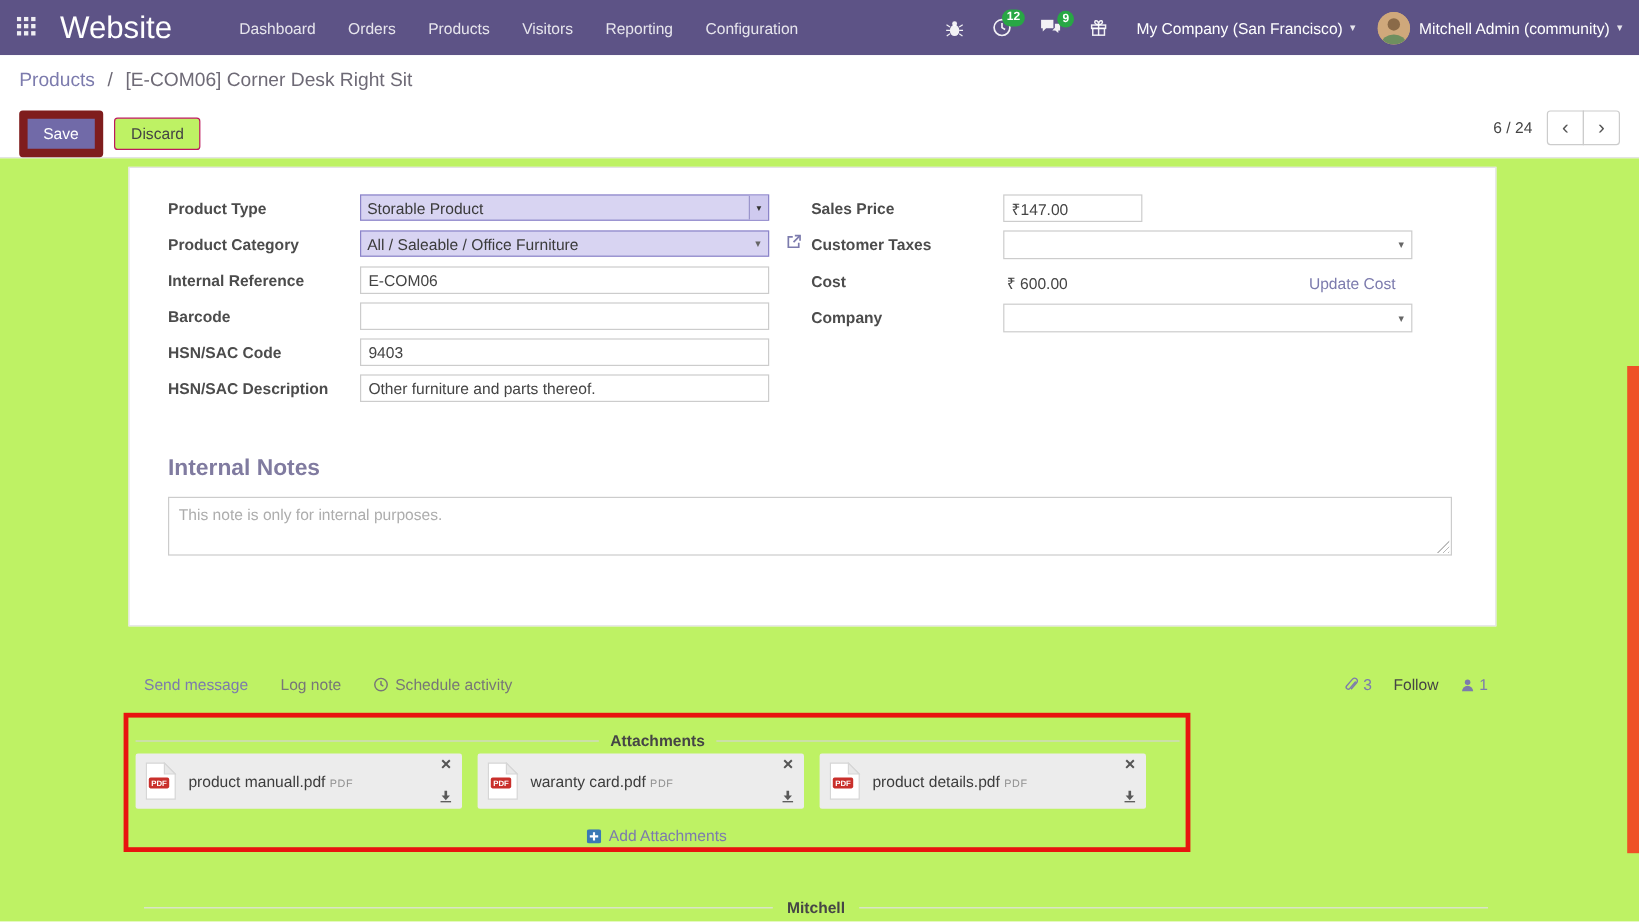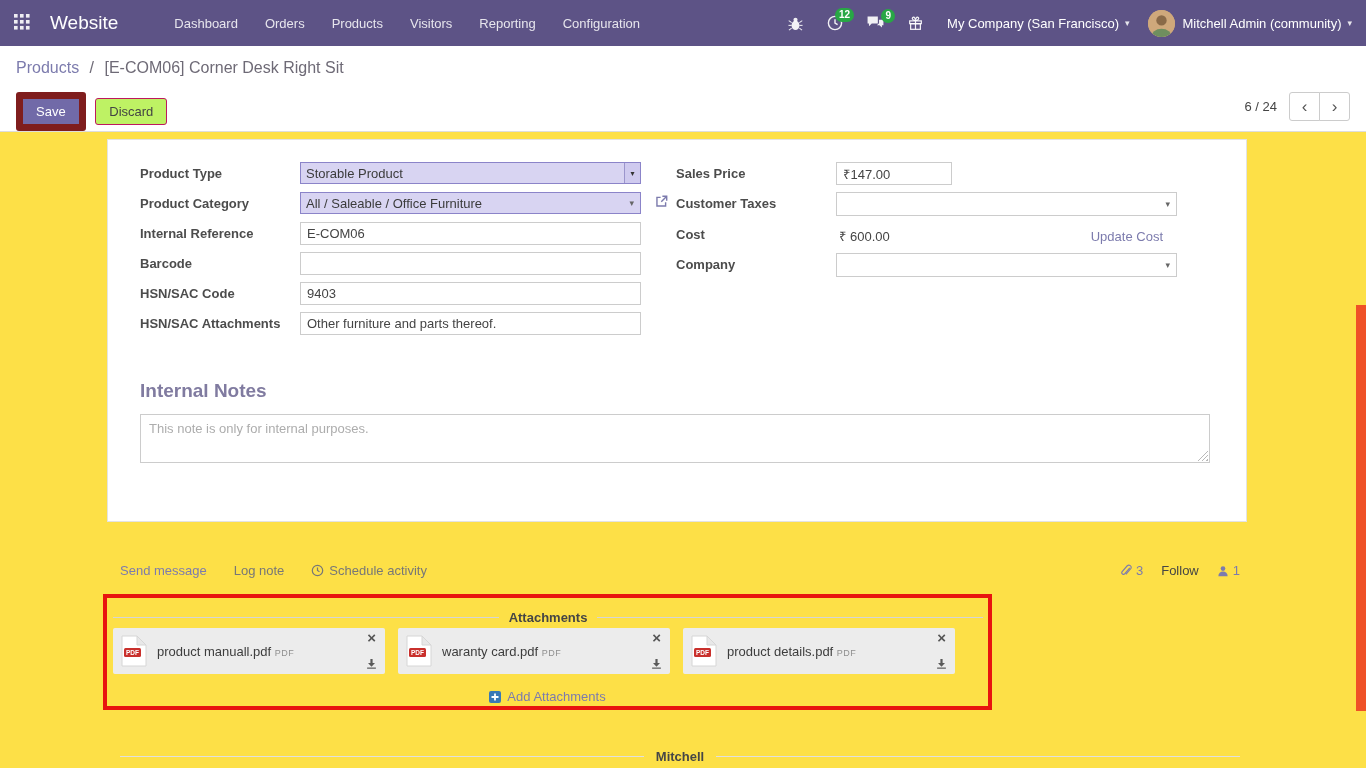--- a/index.html
+++ b/index.html
@@ -4,21 +4,21 @@
 <style>
   * { margin:0; padding:0; box-sizing:border-box; }
   body { background:#fff; }
   .page { position:relative; width:1366px; height:768px; overflow:hidden;
           font-family:"Liberation Sans",sans-serif; font-size:13px; color:#4c4c4c; background:#fff; }
 
   
   .navbar { position:absolute; top:0; left:0; right:0; height:46px; background:#5d5386;
             display:flex; align-items:center; padding:0 14px; color:#fff; }
   .apps-btn { width:18px; height:18px; margin-right:18px; cursor:pointer; color:#fff; opacity:.9; }
-  .brand { font-size:19px; font-weight:500; margin-right:56px; cursor:pointer; }
+  .brand { font-size:26px; font-weight:500; margin-right:56px; cursor:pointer; }
   .nav-menu { display:flex; align-items:center; }
   .nav-menu .nav-item { color:rgba(255,255,255,.85); margin-right:27px; cursor:pointer; white-space:nowrap; }
   .nav-spacer { flex:1; }
   .systray { display:flex; align-items:center; }
   .tray-icon { position:relative; margin-right:24px; cursor:pointer; color:rgba(255,255,255,.92);
                display:flex; align-items:center; }
   .badge { position:absolute; top:-7px; right:-11px; background:#28a745; color:#fff;
            font-size:10px; line-height:12px; padding:1px 4px; border-radius:8px; font-weight:bold; }
   .company-menu, .user-menu { display:flex; align-items:center; cursor:pointer; margin-right:18px; white-space:nowrap; }
   .user-menu { margin-right:0; }
@@ -37,21 +37,21 @@
   .btn-save { background:#716aa8; border:7px solid #7f1d1d; color:#fff; }
   .btn-discard { background:#bef264; border:1px solid #be185d; color:#444; margin-left:6px; }
   .pager { position:absolute; top:46px; right:16px; display:flex; align-items:center; }
   .pager-count { margin-right:12px; color:#444; }
   .pager-btn { width:31px; height:29px; background:#fff; border:1px solid #ccc; color:#555;
                font-size:17px; line-height:1; cursor:pointer; }
   .pager-btn.prev { border-radius:3px 0 0 3px; }
   .pager-btn.next { border-radius:0 3px 3px 0; margin-left:-1px; }
 
   
-  .content { position:absolute; top:132px; left:0; right:0; bottom:0; background:#fde047;padding-left:10px; }
+  .content { position:absolute; top:132px; left:0; right:0; bottom:0; background:#bef264;padding-left:10px; }
   .sheet { position:absolute; top:7px; left:107px; width:1140px; height:383px; background:#fff;
            border:1px solid #e3e3e3; }
 
   .fgroup { position:absolute; top:22px; }
   .fgroup.left  { left:32px;  width:501px; }
   .fgroup.right { left:568px; width:501px; }
   .frow { display:flex; margin-bottom:7px; min-height:23px; }
   .frow > label { width:160px; flex-shrink:0; font-weight:bold; color:#4c4c4c; padding-top:4px; position:relative; }
   .ctrl { width:341px; position:relative; }
   .o-input { width:100%; height:23px; border:1px solid #ccc; border-radius:0; padding:0 6px;
@@ -246,21 +246,21 @@
         </div>
         <div class="frow">
           <label>Barcode</label>
           <div class="ctrl"><input class="o-input" type="text" value="" style=""></div>
         </div>
         <div class="frow">
           <label>HSN/SAC Code</label>
           <div class="ctrl"><input class="o-input" type="text" value="9403" style=""></div>
         </div>
         <div class="frow">
-          <label>HSN/SAC Attachments</label>
+          <label>HSN/SAC Description</label>
           <div class="ctrl"><input class="o-input" type="text" value="Other furniture and parts thereof." style=""></div>
         </div>
       </div>
 
       <div class="fgroup right">
         <div class="frow">
           <label>Sales Price</label>
           <div class="ctrl"><input class="o-input small" type="text" value="₹147.00" style=""></div>
         </div>
         <div class="frow">

